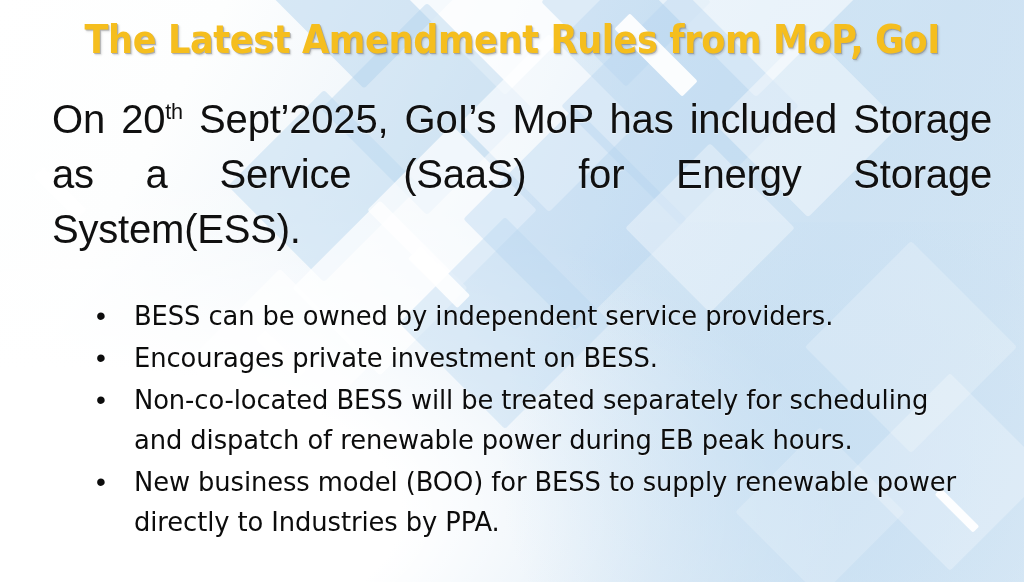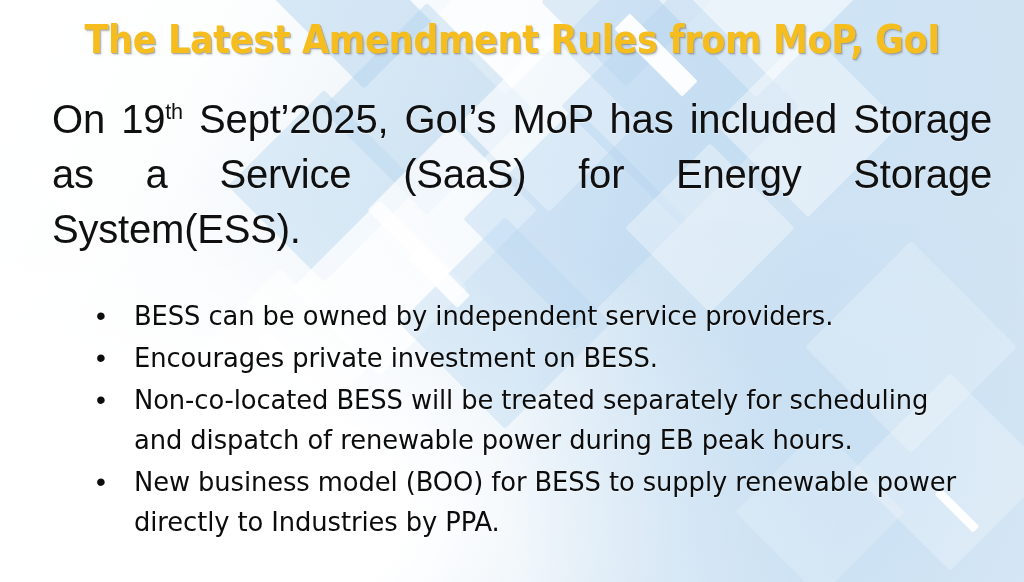--- a/index.html
+++ b/index.html
@@ -208,21 +208,21 @@
     <div class="slash" style="left:404px; top:268px; width:70px; height:18px; opacity:.85;"></div>
     <div class="slash" style="left:30px; top:186px; width:60px; height:14px; opacity:.75;"></div>
     <div class="slash" style="left:930px; top:506px; width:54px; height:9px; opacity:.95;"></div>
     <div class="slash" style="left:252px; top:348px; width:58px; height:14px; opacity:.70;"></div>
   </div>
 
   <div class="title-bar">
     <div class="title-text">The Latest Amendment Rules from MoP, GoI</div>
   </div>
 
-  <div class="lead"><span>On 19</span><sup>th</sup><span> Sept’2025, GoI’s MoP has included Storage as a Service (SaaS) for Energy Storage System(ESS).</span></div>
+  <div class="lead"><span>On 20</span><sup>th</sup><span> Sept’2025, GoI’s MoP has included Storage as a Service (SaaS) for Energy Storage System(ESS).</span></div>
 
   <div class="bullets">
 
     <div class="bullet-row">
       <span class="bullet-dot">•</span>
       <span class="bullet-text">BESS can be owned by independent service providers.</span>
     </div>
 
     <div class="bullet-row">
       <span class="bullet-dot">•</span>

